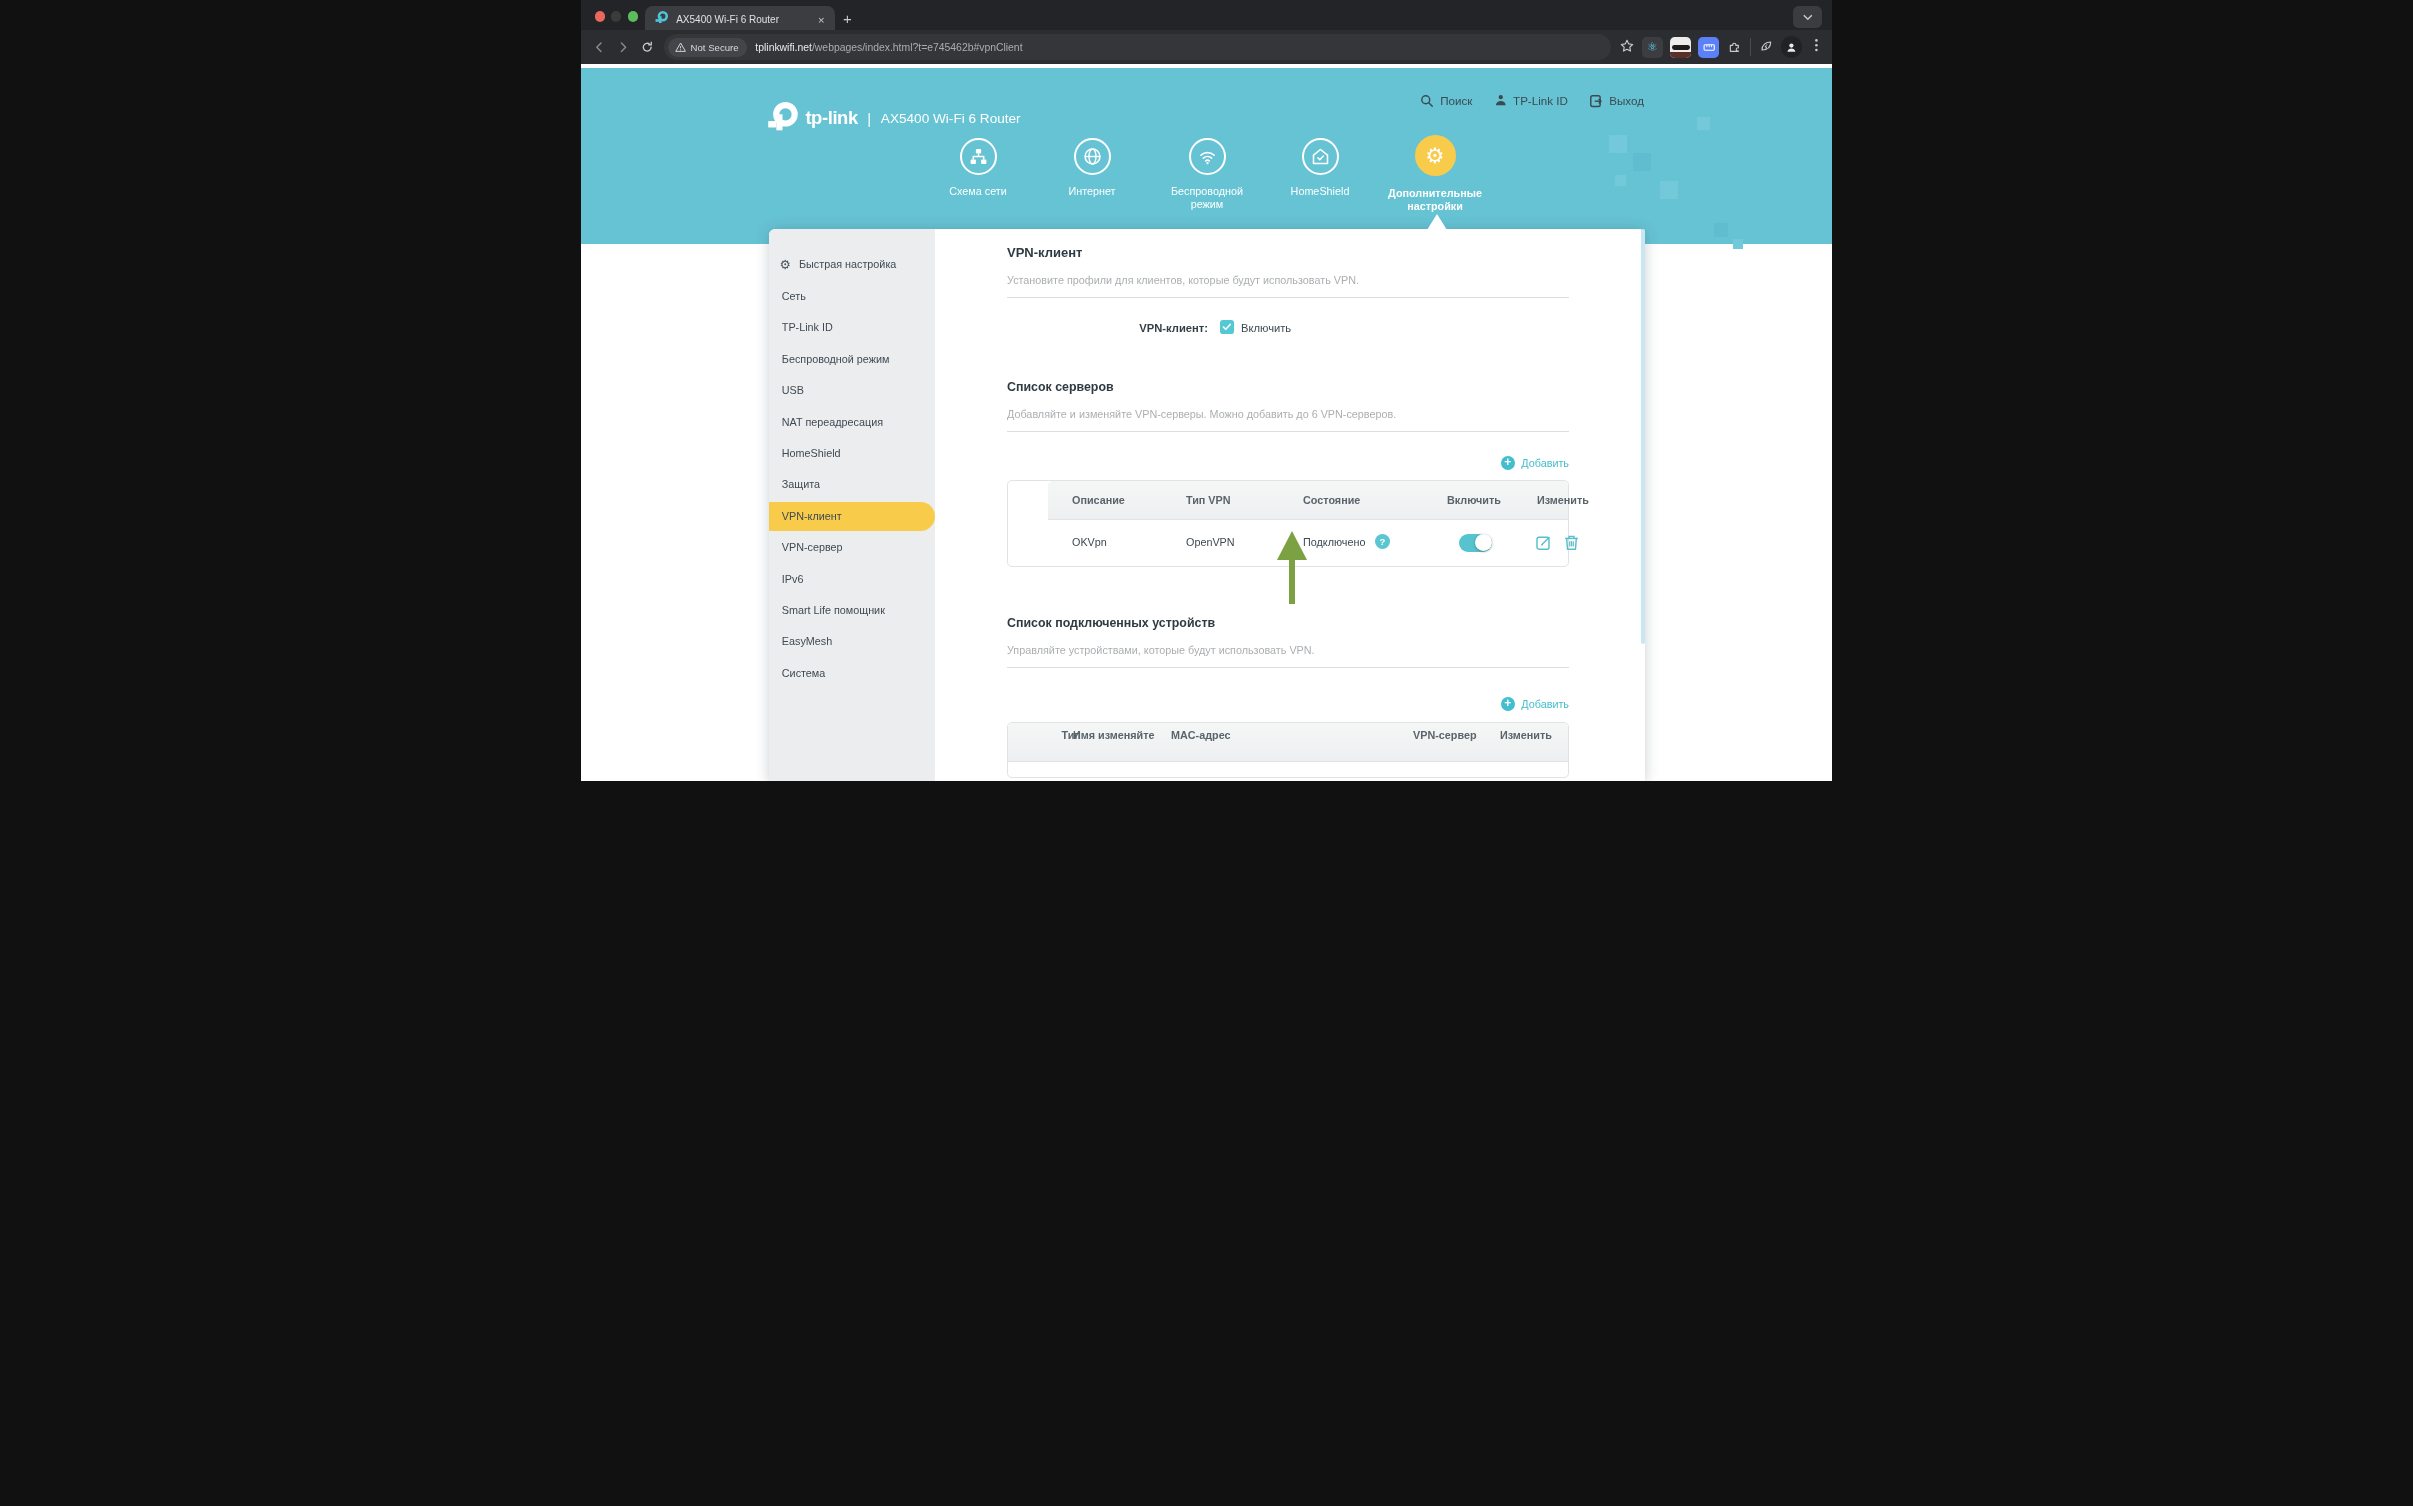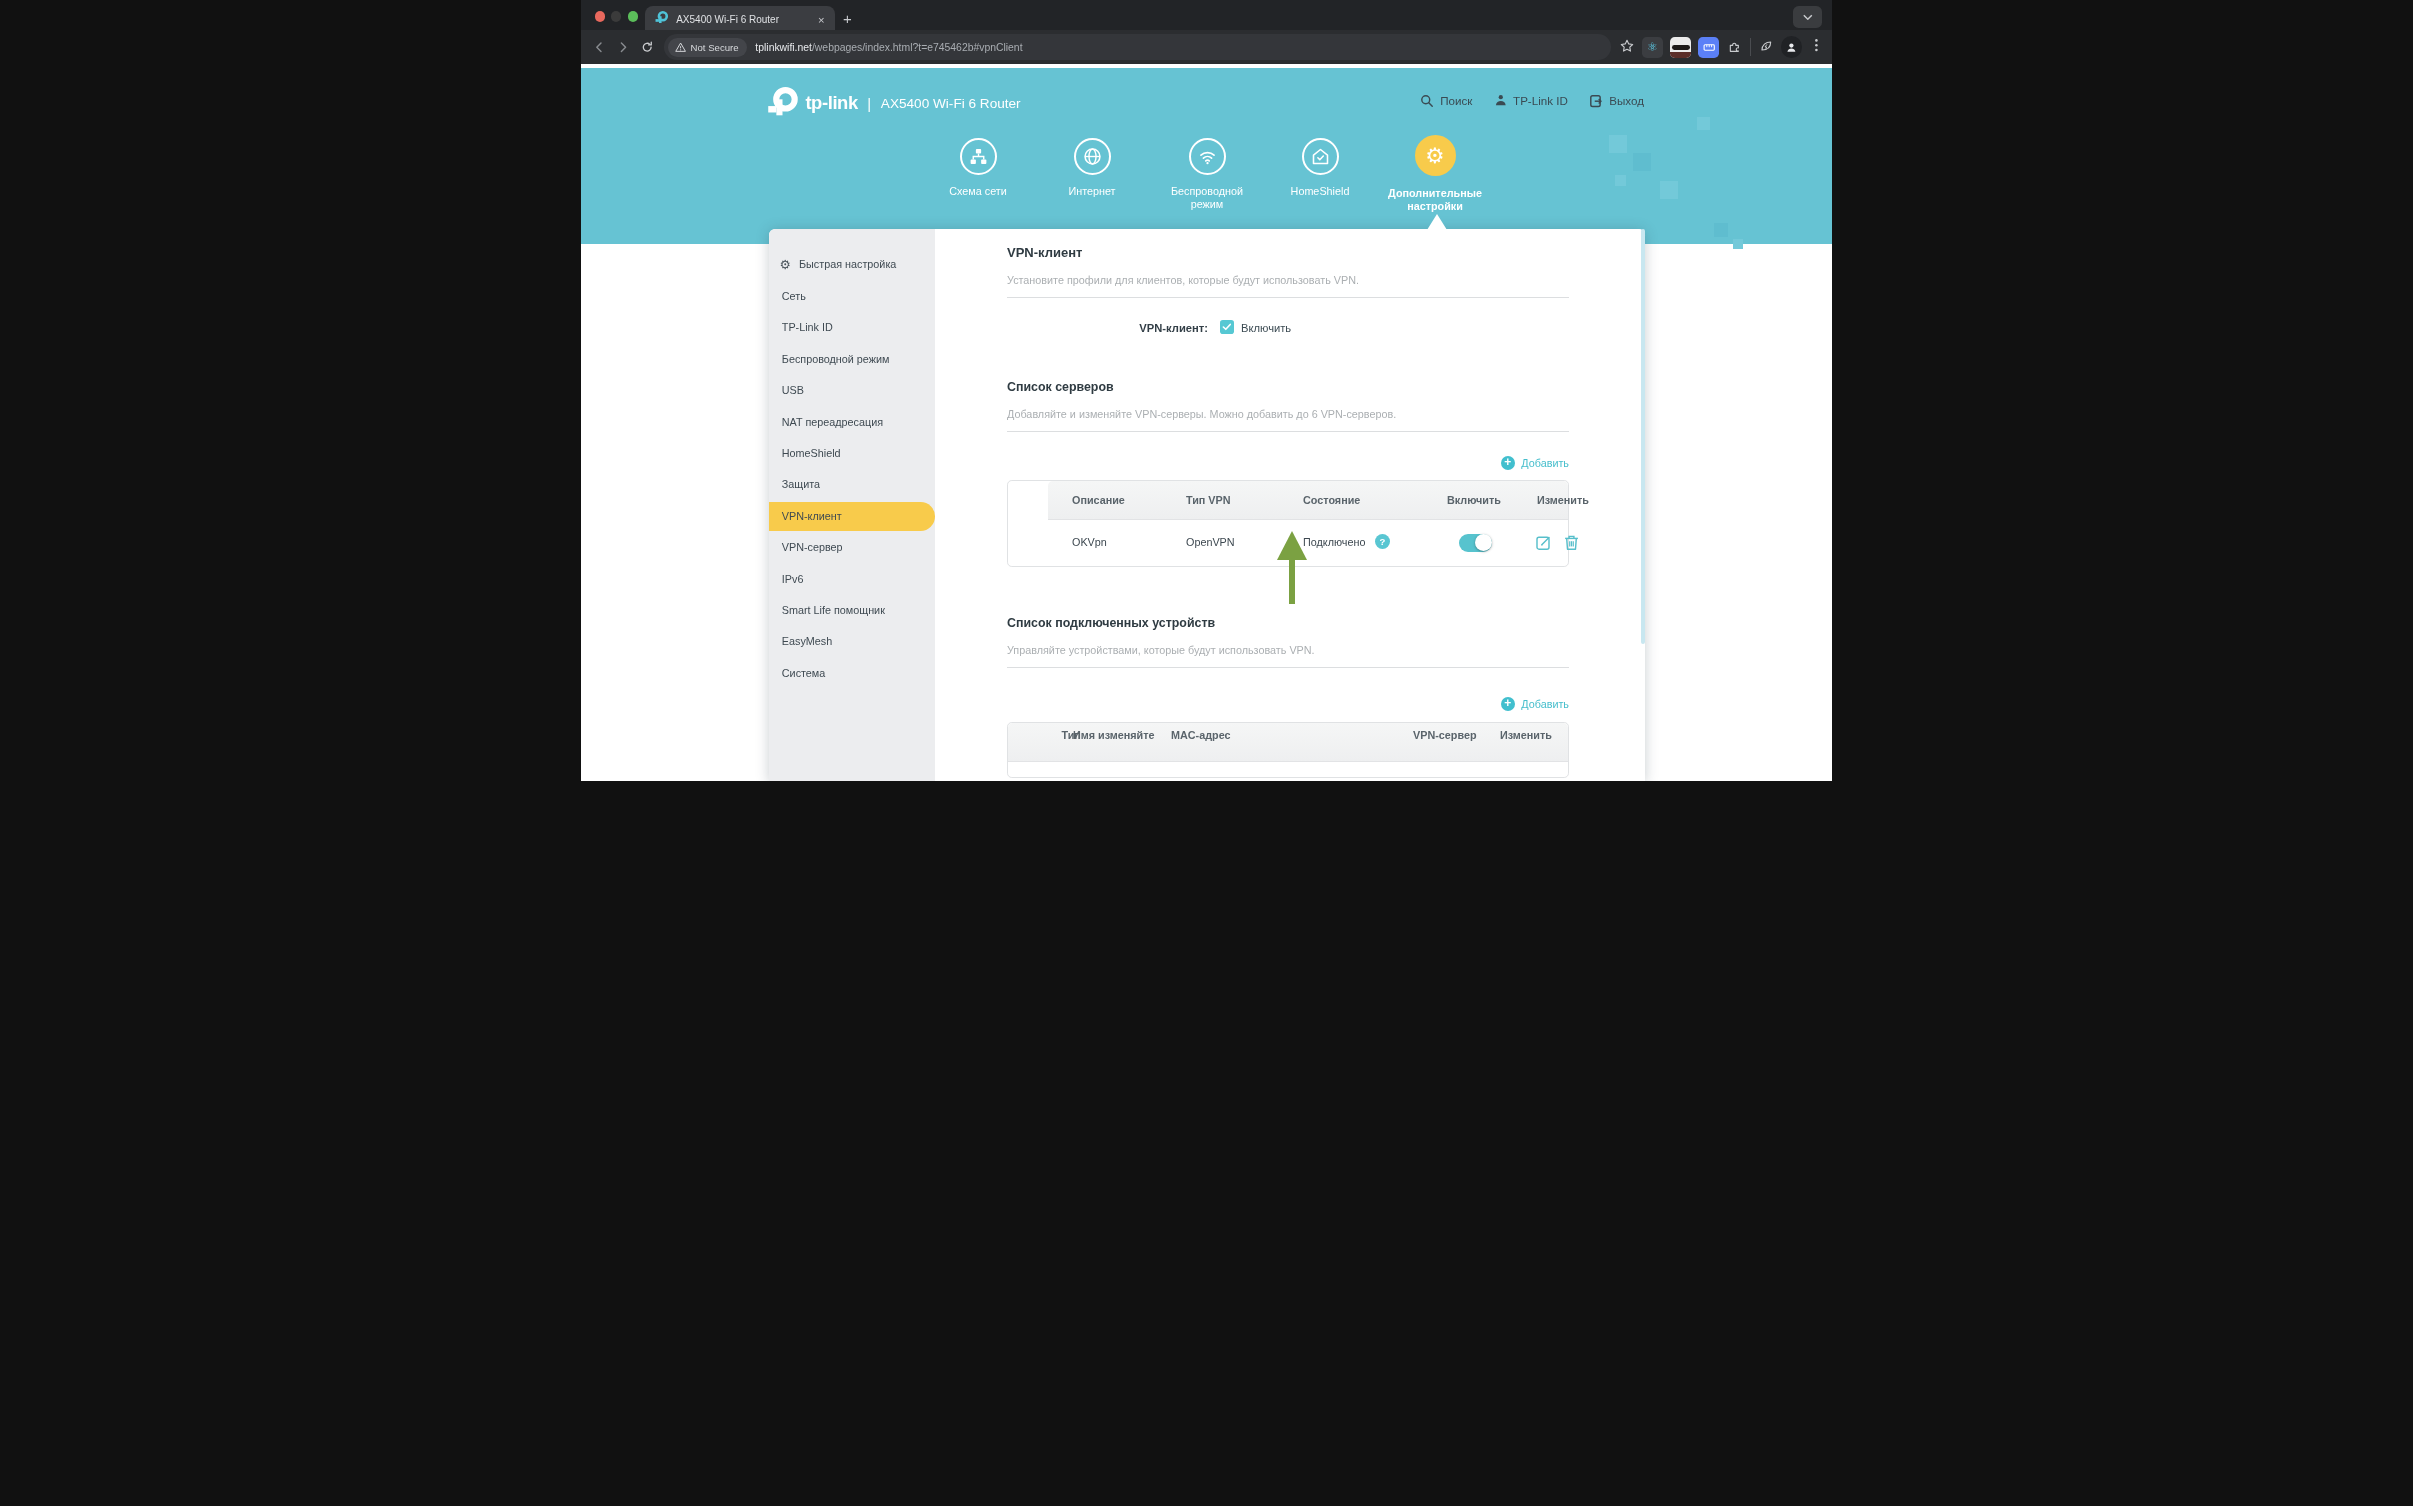--- a/index.html
+++ b/index.html
@@ -33,21 +33,21 @@
   .ext-ruler { background:#5B80F7; }
   .ext-mask { background:#ECECEC; position:relative; overflow:hidden; }
   .mask-band { position:absolute; left:1.6px; right:1.6px; top:8px; height:5.6px; background:#1E1B1A; border-radius:2.4px; }
   .mask-bottom { position:absolute; left:0; right:0; bottom:0; height:5.6px; background:#5C2E29; }
   .vsep { width:0.8px; height:17.6px; background:#4A4C50; }
   .avatar { width:21.5px; height:21.5px; border-radius:50%; background:#202225; display:flex; align-items:center; justify-content:center; }
 
   
   .teal { position:absolute; left:0; top:68px; width:100%; height:176px; background:#66C3D3; }
   .deco { position:absolute; }
-  .brand { position:absolute; left:186px; top:19px; display:flex; align-items:center; color:#fff; }
+  .brand { position:absolute; left:186px; top:34px; display:flex; align-items:center; color:#fff; }
   .brand-word { font-size:18.4px; font-weight:bold; letter-spacing:-0.4px; margin-left:6.4px; }
   .brand-sep { font-size:15px; font-weight:300; margin:0 9.6px; opacity:.95; }
   .brand-model { font-size:13.6px; }
   .usermenu { position:absolute; right:188px; top:25.5px; display:flex; gap:21.5px; }
   .um-item { display:flex; align-items:center; gap:5.6px; color:#3A4A52; font-size:11.6px; }
   .nav-item { position:absolute; width:120px; text-align:center; }
   .nav-circle { width:37px; height:37px; border:2px solid #fff; border-radius:50%; margin:0 auto; display:flex; align-items:center; justify-content:center; }
   .nav-circle.active { background:#F8CB4B; border-color:#F8CB4B; width:41px; height:41px; margin-top:-1.6px; }
   .nav-label { margin-top:10.4px; color:#fff; font-size:10.8px; line-height:12.8px; }
   .nav-label.bold { font-weight:bold; }

